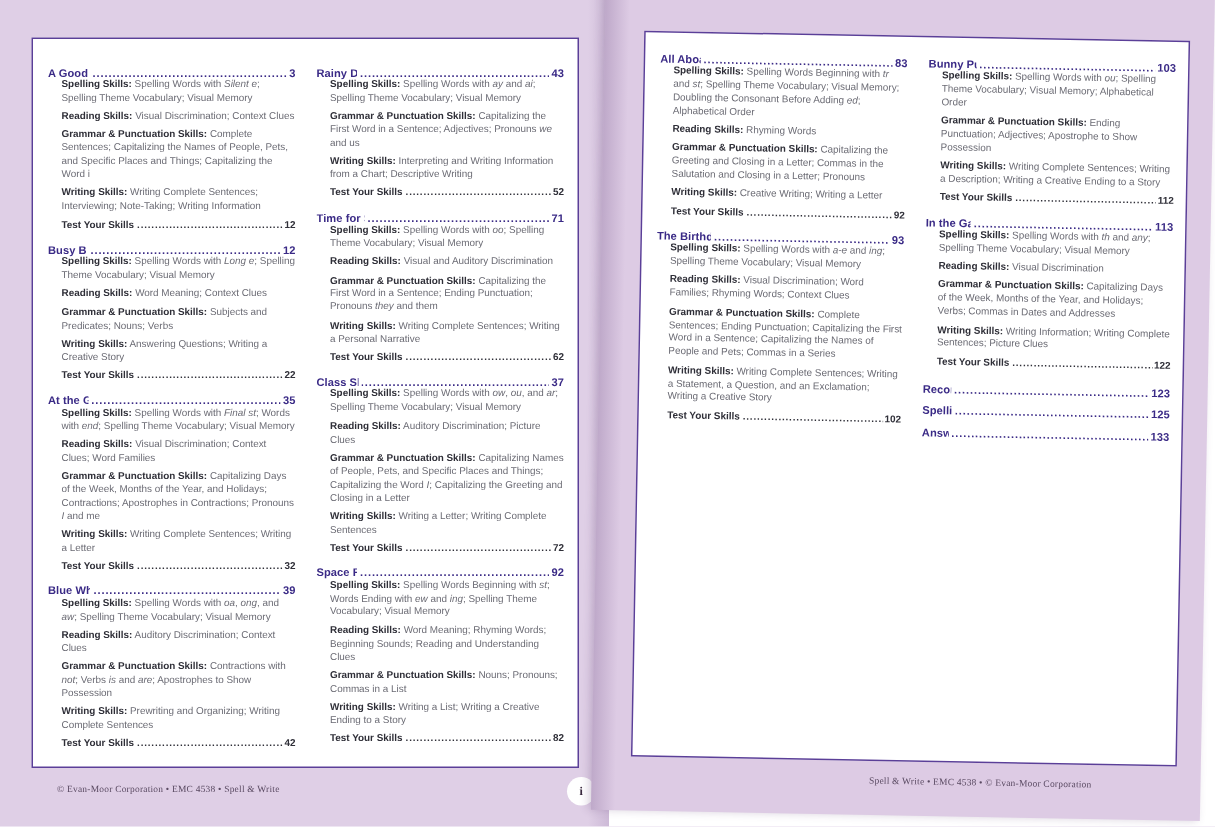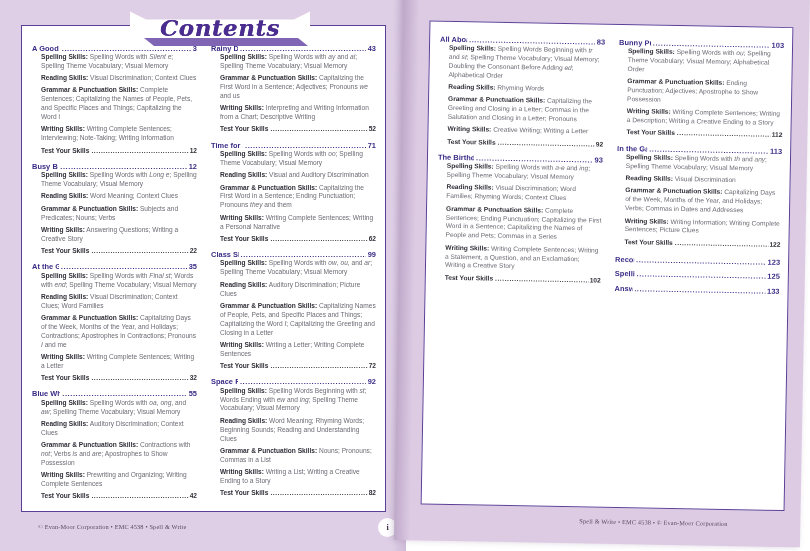--- a/index.html
+++ b/index.html
@@ -171,21 +171,21 @@
             <div class="tys">
               <span>Test Your Skills</span>
               <span class="leader">........................................................................................................................</span>
               <span>32</span>
             </div>
           </div>
           <div class="entry">
             <div class="ent-head">
               <span class="t">Blue Whales (Unit 4)</span>
               <span class="leader">........................................................................................................................</span>
-              <span class="pg">55</span>
+              <span class="pg">39</span>
             </div>
             <div class="skill"><b>Spelling Skills:</b><span> Spelling Words with <i>oa</i>, <i>ong</i>, and <i>aw</i>; Spelling Theme Vocabulary; Visual Memory</span></div>
             <div class="skill"><b>Reading Skills:</b><span> Auditory Discrimination; Context Clues</span></div>
             <div class="skill"><b>Grammar &amp; Punctuation Skills:</b><span> Contractions with <i>not</i>; Verbs <i>is</i> and <i>are</i>; Apostrophes to Show Possession</span></div>
             <div class="skill"><b>Writing Skills:</b><span> Prewriting and Organizing; Writing Complete Sentences</span></div>
             <div class="tys">
               <span>Test Your Skills</span>
               <span class="leader">........................................................................................................................</span>
               <span>42</span>
             </div>
@@ -220,21 +220,21 @@
             <div class="tys">
               <span>Test Your Skills</span>
               <span class="leader">........................................................................................................................</span>
               <span>62</span>
             </div>
           </div>
           <div class="entry">
             <div class="ent-head">
               <span class="t">Class Show (Unit 7)</span>
               <span class="leader">........................................................................................................................</span>
-              <span class="pg">99</span>
+              <span class="pg">37</span>
             </div>
             <div class="skill"><b>Spelling Skills:</b><span> Spelling Words with <i>ow</i>, <i>ou</i>, and <i>ar</i>; Spelling Theme Vocabulary; Visual Memory</span></div>
             <div class="skill"><b>Reading Skills:</b><span> Auditory Discrimination; Picture Clues</span></div>
             <div class="skill"><b>Grammar &amp; Punctuation Skills:</b><span> Capitalizing Names of People, Pets, and Specific Places and Things; Capitalizing the Word <i>I</i>; Capitalizing the Greeting and Closing in a Letter</span></div>
             <div class="skill"><b>Writing Skills:</b><span> Writing a Letter; Writing Complete Sentences</span></div>
             <div class="tys">
               <span>Test Your Skills</span>
               <span class="leader">........................................................................................................................</span>
               <span>72</span>
             </div>
@@ -348,22 +348,14 @@
               <span class="leader">........................................................................................................................</span>
               <span class="pg">133</span>
             </div>
           </div>
         </div>
     </div>
 
     <div class="footer footer-right">Spell &amp; Write • EMC 4538 • © Evan-Moor Corporation</div>
   </div>
 
-  <div class="banner">
-    <svg width="180" height="38" viewBox="0 0 180 38">
-      <path d="M14,30 L168,30 L178,38 L24,38 Z" fill="#6a4aa8" opacity="0.85"></path>
-      <path d="M0,4 L16,12 L164,12 L180,4 L180,30 L164,22 L16,22 L0,30 Z" fill="#ffffff"></path>
-      <path d="M0,4 L16,12 L164,12 L180,4 L180,30 L164,22 L16,22 L0,30 Z" fill="none" stroke="#ffffff" stroke-width="1"></path>
-    </svg>
-    <div class="banner-text">Contents</div>
-  </div>
 
 </div>
 
 </body></html>

